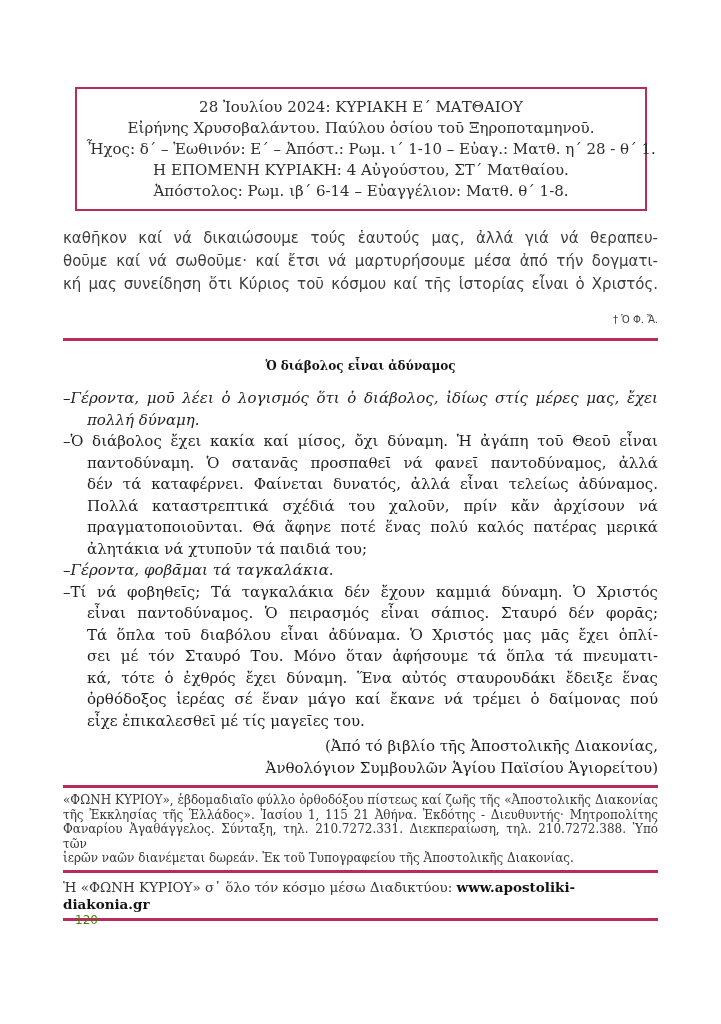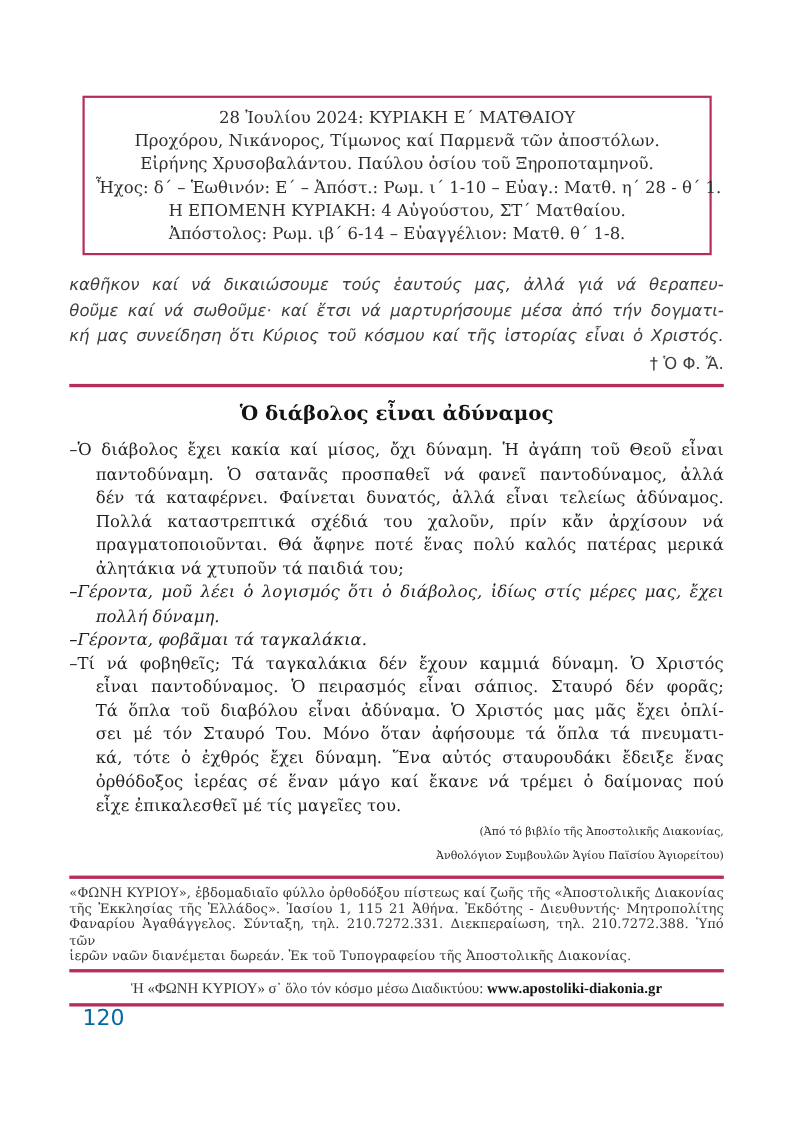--- a/index.html
+++ b/index.html
@@ -38,138 +38,134 @@
   .calendar-box .ln { text-align: center; white-space: nowrap; }
   .calendar-box .ln:nth-child(5) { margin-top: 0; }
 
   
   .intro {
     margin-top: 16px;
     font-family: "DejaVu Sans", "Liberation Sans", sans-serif;
     font-size: 15px;
     line-height: 23px;
     color: var(--ink-sans);
-    font-style: italic;
   }
   .intro .ln { text-align: justify; text-align-last: justify; }
   .intro .ln.ln-last { text-align-last: left; }
   .signature {
     font-family: "DejaVu Sans", "Liberation Sans", sans-serif;
-    font-size: 15px;
+    font-size: 10px;
     line-height: 23px;
     color: var(--ink-sans);
     text-align: right;
-    margin-top: 2px;
+    margin-top: 12px;
   }
 
   .rule {
     border: none;
     height: 3px;
     background: var(--accent);
     margin: 0;
   }
   .rule-1 { margin-top: 7px; }
 
   
   .article-title {
     margin-top: 13px;
     text-align: center;
     font-weight: bold;
-    font-size: 18px;
+    font-size: 12px;
     line-height: 24px;
     color: #141414;
   }
   .dialogue { margin-top: 10px; }
   .para {
     padding-left: 24px;
     font-size: 15px;
     line-height: 21.5px;
     color: var(--ink);
   }
   .para .ln { text-align: justify; text-align-last: justify; }
   .para .ln.ln-last { text-align-last: left; }
   .para .ln:first-child { margin-left: -24px; }
   .para.italic { font-style: italic; }
 
   .attribution {
     margin-top: 3px;
-    font-size: 10px;
+    font-size: 15px;
     line-height: 22px;
     color: var(--ink);
   }
   .attribution .ln { text-align: right; }
 
   
   .rule-2 { margin-top: 6px; }
   .imprint {
     padding: 5px 0 4px 0;
     font-size: 12px;
     line-height: 14.6px;
     color: var(--ink-soft);
   }
   .imprint .ln { text-align: justify; text-align-last: justify; }
   .imprint .ln.ln-last { text-align-last: left; }
   .internet-line {
     padding: 6px 0 5px 0;
-    text-align: center;
     font-size: 13.5px;
     line-height: 17px;
     color: var(--ink-soft);
-    font-family: Liberation Serif, serif;
   }
   .internet-line .site { font-weight: bold; color: #141414; }
 
   .page-number {
     position: absolute;
     left: 75px;
     top: 913px;
     font-family: "DejaVu Sans", "Liberation Sans", sans-serif;
-    font-size: 20px;
-    color: #0369a1;
+    font-size: 12px;
+    color: #4d7c0f;
   }
 </style>
 </head>
 <body>
 
 <div class="page">
   <div class="column">
 
     <div class="calendar-box">
         <div class="ln">28 Ἰουλίου 2024: ΚΥΡΙΑΚΗ Ε´ ΜΑΤΘΑΙΟΥ</div>
-        <div class="ln">Προχόρου, Νικάνορος, Τίμωνος καί Παρμενᾶ τῶν ἀποστόλων.</div>
         <div class="ln">Εἰρήνης Χρυσοβαλάντου. Παύλου ὁσίου τοῦ Ξηροποταμηνοῦ.</div>
         <div class="ln">Ἦχος: δ´ – Ἑωθινόν: Ε´ – Ἀπόστ.: Ρωμ. ι´ 1-10 – Εὐαγ.: Ματθ. η´ 28 - θ´ 1.</div>
         <div class="ln">Η ΕΠΟΜΕΝΗ ΚΥΡΙΑΚΗ: 4 Αὐγούστου, ΣΤ´ Ματθαίου.</div>
         <div class="ln ln-last">Ἀπόστολος: Ρωμ. ιβ´ 6-14 – Εὐαγγέλιον: Ματθ. θ´ 1-8.</div>
       </div>
 
     <div class="intro">
         <div class="ln">καθῆκον καί νά δικαιώσουμε τούς ἑαυτούς μας, ἀλλά γιά νά θεραπευ-</div>
         <div class="ln">θοῦμε καί νά σωθοῦμε· καί ἔτσι νά μαρτυρήσουμε μέσα ἀπό τήν δογματι-</div>
         <div class="ln">κή μας συνείδηση ὅτι Κύριος τοῦ κόσμου καί τῆς ἱστορίας εἶναι ὁ Χριστός.</div>
       </div>
 
     <div class="signature">† Ὁ Φ. Ἄ.</div>
 
     <hr class="rule rule-1">
 
     <div class="article-title">Ὁ διάβολος εἶναι ἀδύναμος</div>
 
     <div class="dialogue">
+      <div class="para italic">
+          <div class="ln">–Γέροντα, μοῦ λέει ὁ λογισμός ὅτι ὁ διάβολος, ἰδίως στίς μέρες μας, ἔχει</div>
+          <div class="ln ln-last">πολλή δύναμη.</div>
+        </div>
       <div class="para">
           <div class="ln">–Ὁ διάβολος ἔχει κακία καί μίσος, ὄχι δύναμη. Ἡ ἀγάπη τοῦ Θεοῦ εἶναι</div>
           <div class="ln">παντοδύναμη. Ὁ σατανᾶς προσπαθεῖ νά φανεῖ παντοδύναμος, ἀλλά</div>
           <div class="ln">δέν τά καταφέρνει. Φαίνεται δυνατός, ἀλλά εἶναι τελείως ἀδύναμος.</div>
           <div class="ln">Πολλά καταστρεπτικά σχέδιά του χαλοῦν, πρίν κἄν ἀρχίσουν νά</div>
           <div class="ln">πραγματοποιοῦνται. Θά ἄφηνε ποτέ ἕνας πολύ καλός πατέρας μερικά</div>
           <div class="ln ln-last">ἀλητάκια νά χτυποῦν τά παιδιά του;</div>
-        </div>
-      <div class="para italic">
-          <div class="ln">–Γέροντα, μοῦ λέει ὁ λογισμός ὅτι ὁ διάβολος, ἰδίως στίς μέρες μας, ἔχει</div>
-          <div class="ln ln-last">πολλή δύναμη.</div>
         </div>
       <div class="para italic">
           <div class="ln ln-last">–Γέροντα, φοβᾶμαι τά ταγκαλάκια.</div>
         </div>
       <div class="para">
           <div class="ln">–Τί νά φοβηθεῖς; Τά ταγκαλάκια δέν ἔχουν καμμιά δύναμη. Ὁ Χριστός</div>
           <div class="ln">εἶναι παντοδύναμος. Ὁ πειρασμός εἶναι σάπιος. Σταυρό δέν φορᾶς;</div>
           <div class="ln">Τά ὅπλα τοῦ διαβόλου εἶναι ἀδύναμα. Ὁ Χριστός μας μᾶς ἔχει ὁπλί-</div>
           <div class="ln">σει μέ τόν Σταυρό Του. Μόνο ὅταν ἀφήσουμε τά ὅπλα τά πνευματι-</div>
           <div class="ln">κά, τότε ὁ ἐχθρός ἔχει δύναμη. Ἕνα αὐτός σταυρουδάκι ἔδειξε ἕνας</div>

